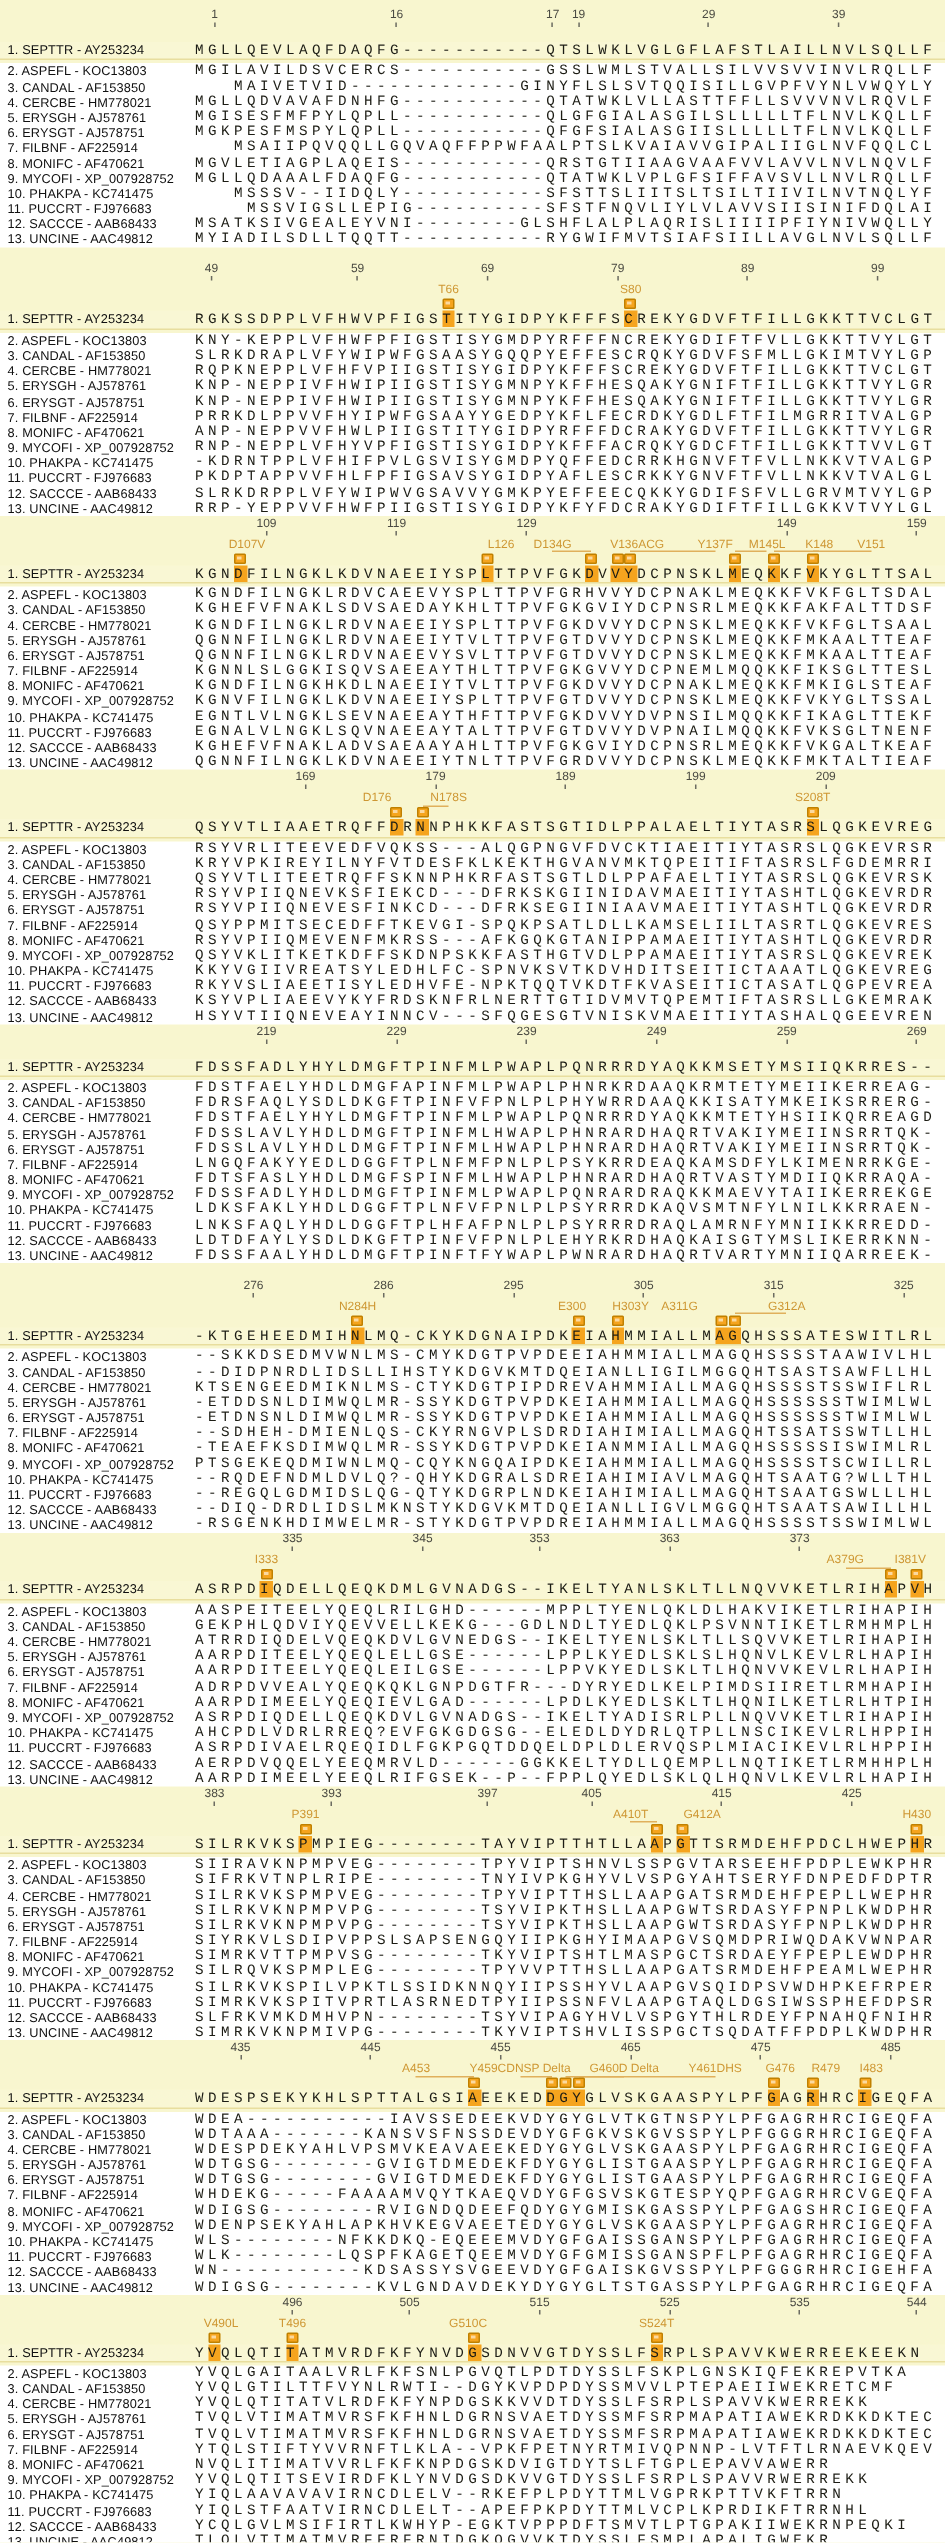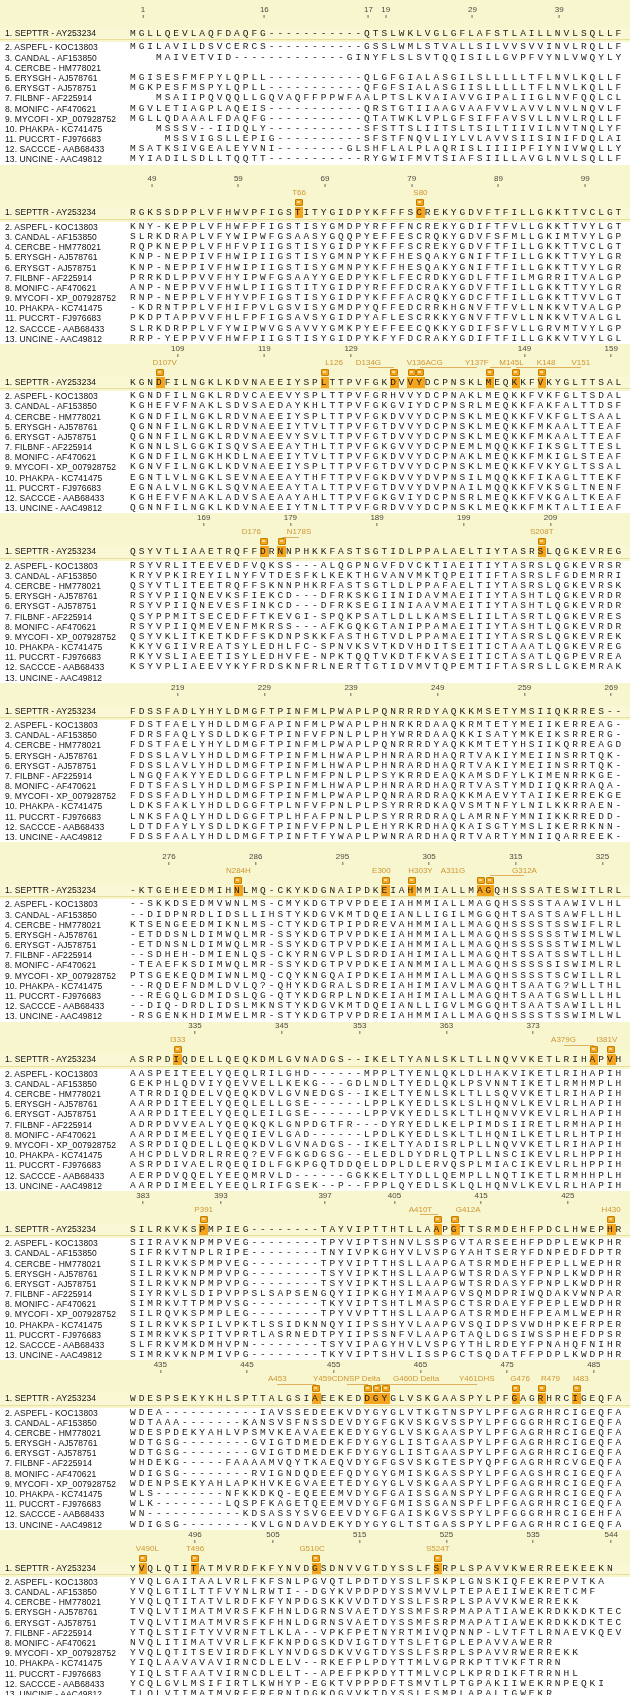--- a/index.html
+++ b/index.html
@@ -50,20 +50,21 @@
           <div class="row">
             <div class="nm">2. ASPEFL - KOC13803</div>
             <div class="sq">MGILAVILDSVCERCS-----------GSSLWMLSTVALLSILVVSVVINVLRQLLF</div>
           </div>
           <div class="row">
             <div class="nm">3. CANDAL - AF153850</div>
             <div class="sq">   MAIVETVID-------------GINYFLSLSVTQQISILLGVPFVYNLVWQYLY</div>
           </div>
           <div class="row">
             <div class="nm">4. CERCBE - HM778021</div>
+            <div class="sq">MGLLQDVAVAFDNHFG-----------QTATWKLVLLASTTFFLLSVVVNVLRQVLF</div>
           </div>
           <div class="row">
             <div class="nm">5. ERYSGH - AJ578761</div>
             <div class="sq">MGISESFMFPYLQPLL-----------QLGFGIALASGILSLLLLLTFLNVLKQLLF</div>
           </div>
           <div class="row">
             <div class="nm">6. ERYSGT - AJ578751</div>
             <div class="sq">MGKPESFMSPYLQPLL-----------QFGFSIALASGIISLLLLLTFLNVLKQLLF</div>
           </div>
           <div class="row">
@@ -91,21 +92,21 @@
             <div class="sq">MSATKSIVGEALEYVNI--------GLSHFLALPLAQRISLIIIIPFIYNIVWQLLY</div>
           </div>
           <div class="row">
             <div class="nm">13. UNCINE - AAC49812</div>
             <div class="sq">MYIADILSDLLTQQTT-----------RYGWIFMVTSIAFSIILLAVGLNVLSQLLF</div>
           </div>
         </div>
       </div>
       <div class="block">
         <div class="ruler">
-          <div class="ruler-num" style="left: 152px;">49</div>
+          <div class="ruler-num" style="left: 141px;">49</div>
           <div class="ruler-num" style="left: 238.375px;">59</div>
           <div class="ruler-num" style="left: 325.075px;">69</div>
           <div class="ruler-num" style="left: 411.775px;">79</div>
           <div class="ruler-num" style="left: 498.475px;">89</div>
           <div class="ruler-num" style="left: 585.175px;">99</div>
         </div>
         <div class="ann">
           <div class="ann-label" style="left: 299.065px;">T66</div>
           <div class="marker" style="left: 299.065px;"></div>
           <div class="ann-label" style="left: 420.445px;">S80</div>
@@ -314,20 +315,21 @@
           <div class="row">
             <div class="nm">11. PUCCRT - FJ976683</div>
             <div class="sq">RKYVSLIAEETISYLEDHVFE-NPKTQQTVKDTFKVASEITICTASATLQGPEVREA</div>
           </div>
           <div class="row">
             <div class="nm">12. SACCCE - AAB68433</div>
             <div class="sq">KSYVPLIAEEVYKYFRDSKNFRLNERTTGTIDVMVTQPEMTIFTASRSLLGKEMRAK</div>
           </div>
           <div class="row">
             <div class="nm">13. UNCINE - AAC49812</div>
+            <div class="sq">HSYVTIIQNEVEAYINNCV---SFQGESGTVNISKVMAEITIYTASHALQGEEVREN</div>
           </div>
         </div>
       </div>
       <div class="block">
         <div class="ruler">
           <div class="ruler-num" style="left: 177.685px;">219</div>
           <div class="ruler-num" style="left: 264.385px;">229</div>
           <div class="ruler-num" style="left: 351.085px;">239</div>
           <div class="ruler-num" style="left: 437.785px;">249</div>
           <div class="ruler-num" style="left: 524.485px;">259</div>

